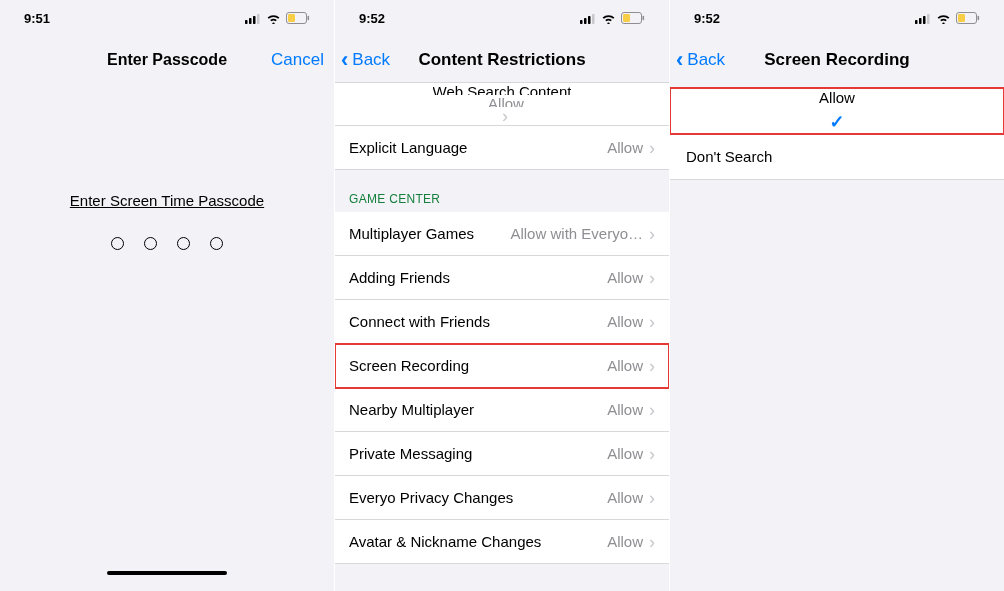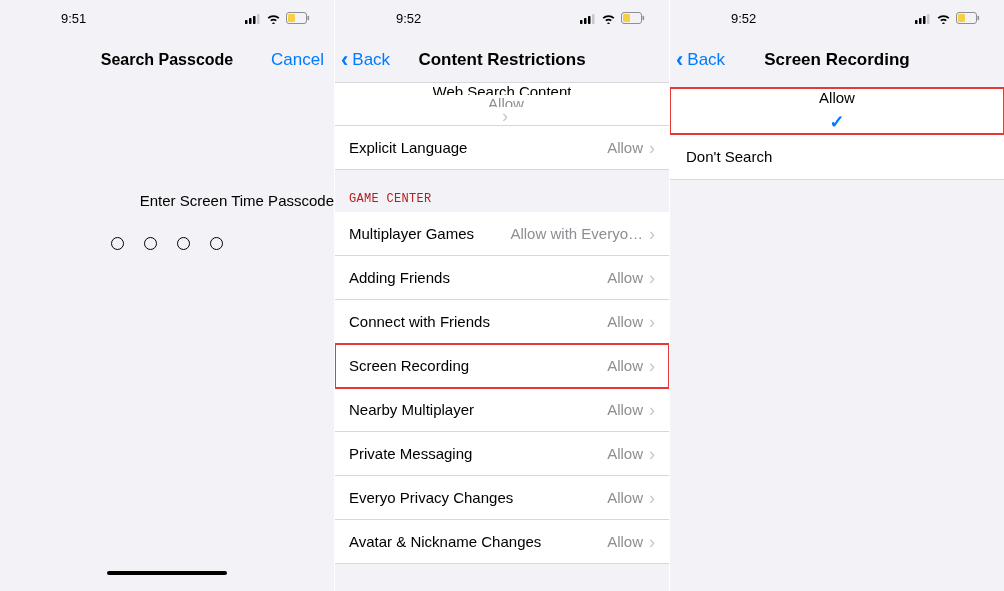--- a/index.html
+++ b/index.html
@@ -20,25 +20,24 @@
   }
   .phone + .phone { margin-left: 1px; } 
   
   .status {
     height: 20px;
     display: flex;
     align-items: center;
     justify-content: space-between;
     padding: 0 24px;
     font-size: 13px;
-    font-weight: 400;
+    font-weight: 700;
     margin-top: 8px;
     margin-bottom: 10px;
     background: transparent;
-    margin-left: 37px;
   }
   .phone1 .status,
   .phone3 .status { background: transparent; }
   .status-right { display: flex; align-items: center; gap: 5px; }
   .status-right svg { display: block; }
   
   .nav {
     height: 44px;
     display: flex;
     align-items: center;
@@ -65,21 +64,22 @@
   .chevron-back {
     font-size: 22px;
     font-weight: 600;
     line-height: 1;
     margin-right: 2px;
   }
   
   .phone1 { background: #f2f2f7; }
   .p1-body {
     padding-top: 110px;
-    text-align: right;
+    text-align: center;
+    text-decoration: underline;
   }
   .p1-label { font-size: 15px; color: #000; }
   .p1-dots {
     margin-top: 28px;
     display: flex;
     justify-content: center;
     gap: 20px;
   }
   .dot {
     width: 13px; height: 13px;
@@ -92,25 +92,24 @@
     left: 50%;
     transform: translateX(-50%);
     width: 120px; height: 4px;
     background: #000;
     border-radius: 3px;
   }
   
   .list-section { background: #f2f2f7; }
   .section-header {
     font-size: 12px;
-    color: #b91c1c;
+    color: #15803d;
     text-transform: uppercase;
     padding: 22px 14px 6px;
     letter-spacing: 0.3px;
-    font-family: Liberation Mono, monospace;
   }
   .row {
     background: #fff;
     display: flex;
     align-items: center;
     padding: 0 14px;
     height: 44px;
     font-size: 15px;
     color: #000;
     border-bottom: 0.5px solid #d7d7dc;
@@ -165,21 +164,21 @@
           <path d="M7.5 9.5a1.2 1.2 0 100 2.4 1.2 1.2 0 000-2.4zM4.2 7.1a5 5 0 016.6 0l-1.2 1.2a3.3 3.3 0 00-4.2 0L4.2 7.1zM1.6 4.5a8.7 8.7 0 0111.8 0L12.2 5.7a7 7 0 00-9.4 0L1.6 4.5z" fill="#000"></path>
         </svg>
       <svg width="24" height="12" viewBox="0 0 24 12">
           <rect x="0.5" y="0.5" width="20" height="11" rx="2.5" fill="none" stroke="#8e8e93" stroke-width="1"></rect>
           <rect x="2" y="2" width="7" height="8" rx="1.2" fill="#f7ce46"></rect>
           <rect x="21.5" y="3.8" width="1.6" height="4.4" rx="0.8" fill="#8e8e93"></rect>
         </svg>
     </span>
   </div>
   <div class="nav">
-    <span class="nav-title">Search Passcode</span>
+    <span class="nav-title">Enter Passcode</span>
     <span class="nav-right">Cancel</span>
   </div>
   <div class="p1-body">
     <div class="p1-label">Enter Screen Time Passcode</div>
     <div class="p1-dots">
       <div class="dot"></div>
       <div class="dot"></div>
       <div class="dot"></div>
       <div class="dot"></div>
     </div>

